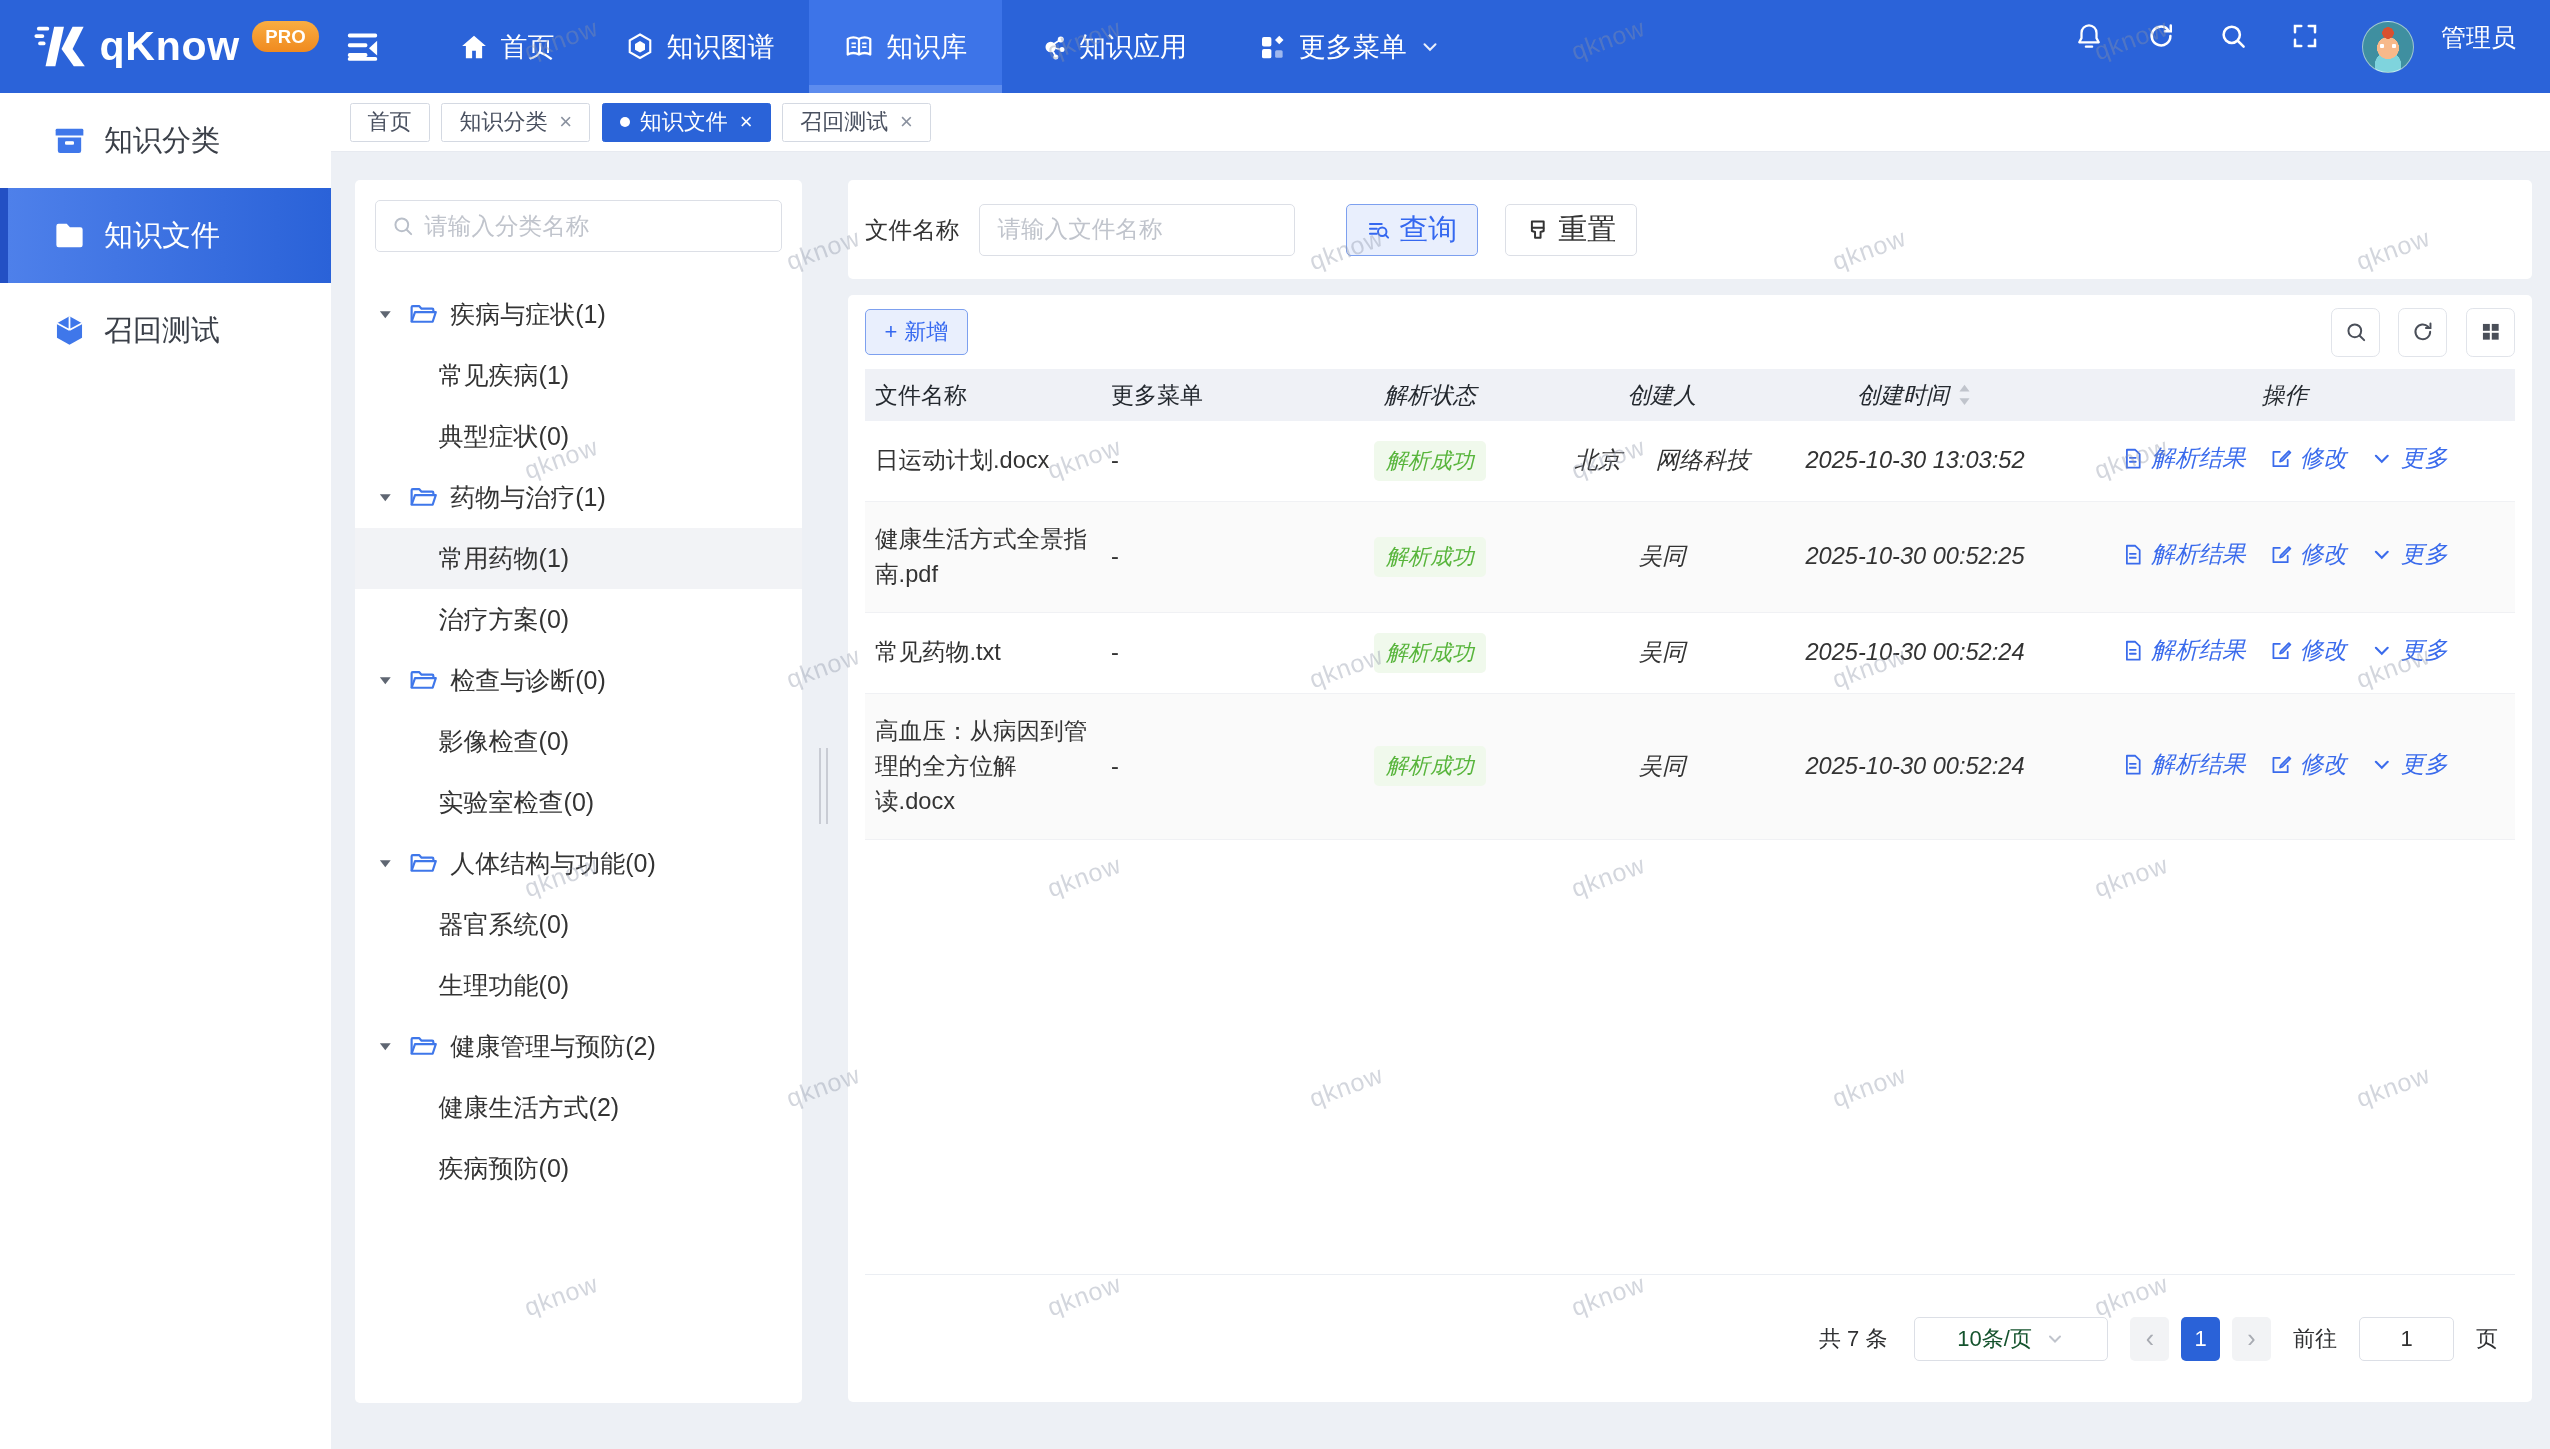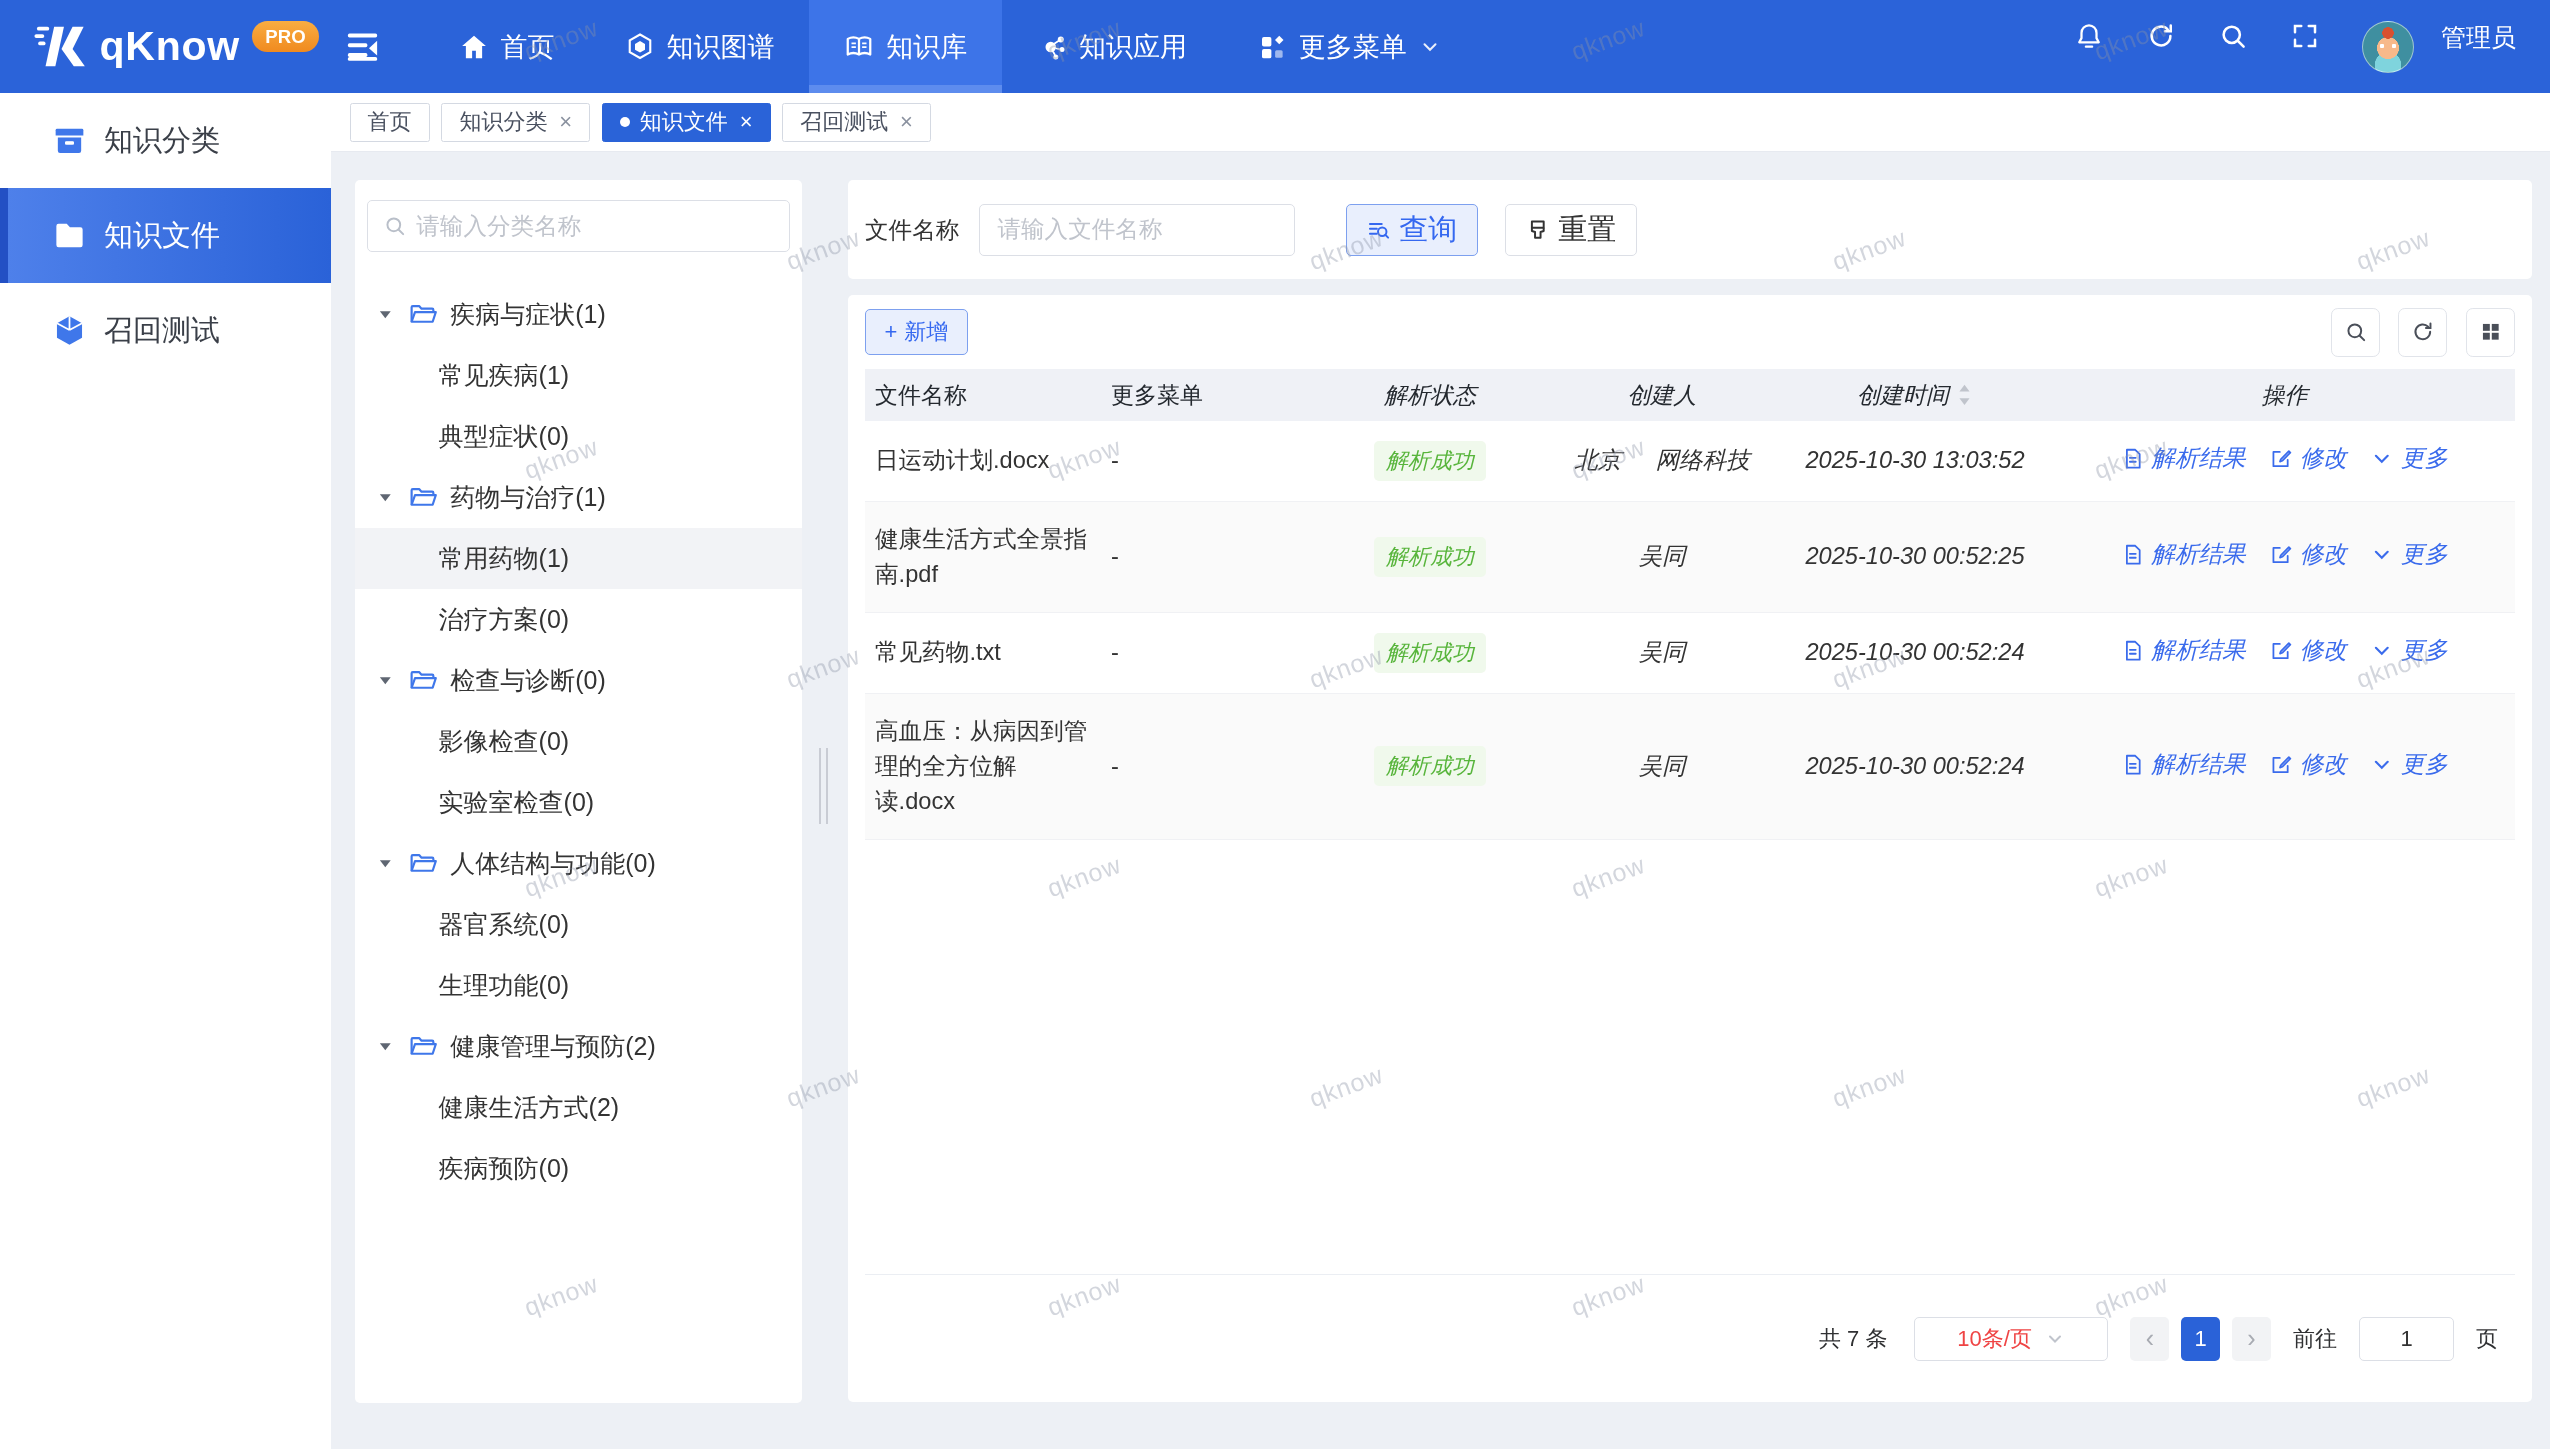--- a/index.html
+++ b/index.html
@@ -47,21 +47,21 @@
   .tab.active { background:#2a63d8; border-color:#2a63d8; color:#fff; }
   .tab.active::before { content:""; width:10px; height:10px; border-radius:50%; background:#fff; margin-right:10px; }
   .tab.active .close { color:#fff; }
 
   
   .workspace { position:absolute; top:152px; left:331px; right:0; bottom:0; }
   .card { background:#fff; border-radius:5px; }
 
   
   .tree-card { position:absolute; left:23.6px; top:28px; width:447px; height:1223px; padding-top:20px; overflow:hidden; }
-  .tree-search { position:relative; margin:0 12px; height:52px; border:0.8px solid #dcdfe6; border-radius:5px; display:flex; align-items:center; padding:0 15px; gap:10px; }
+  .tree-search { position:relative; margin:0 20px; height:52px; border:0.8px solid #dcdfe6; border-radius:5px; display:flex; align-items:center; padding:0 15px; gap:10px; }
   .tree-search .icon { width:23.6px; height:23.6px; color:#b9bfc9; flex:none; }
   .tree-search input { border:none; outline:none; font-size:23.6px; width:100%; color:#333; font-family:inherit; }
   .tree-search input::placeholder { color:#c0c4cc; }
   .tree { margin-top:32px; }
   .tree-row { height:61px; display:flex; align-items:center; font-size:25px; color:#333; cursor:pointer; padding-left:21px; }
   .tree-row .caret { width:18.6px; height:18.6px; color:#5f6672; flex:none; margin-right:13.5px; }
   .tree-row .folder { width:29px; height:29px; color:#3f77ea; flex:none; margin-right:13.5px; }
   .tree-row.child { padding-left:84px; }
   .tree-row.selected { background:#f2f3f6; }
 
@@ -97,21 +97,21 @@
   .t-row { border-bottom:0.8px solid #f0f1f4; font-size:23.6px; color:#333; padding:20px 0; line-height:35px; }
   .t-row:nth-child(even) { background:#fafafa; }
   .badge { display:inline-block; background:#f0f9ec; color:#58b53c; font-size:22px; padding:6.8px 11.8px; border-radius:5px; line-height:1.2; }
   .redact-gap { display:inline-block; width:34px; }
   .ops { display:inline-flex; align-items:center; gap:23.6px; }
   .op-link { display:inline-flex; align-items:center; gap:6.8px; color:#3a6bec; cursor:pointer; white-space:nowrap; }
   .op-link .icon { width:23.6px; height:23.6px; }
   .table-filler { flex:1; border-bottom:0.8px solid #ebeef3; margin:0 17px; }
   .pagination { height:127px; display:flex; align-items:center; justify-content:flex-end; gap:22px; padding-right:34px; font-size:22px; color:#303133; }
   .pg-total { margin-right:5px; }
-  .pg-select { width:194px; height:44px; border:0.8px solid #dcdfe6; border-radius:5px; display:flex; align-items:center; justify-content:center; gap:13.5px; color:#ef4444; cursor:pointer; }
+  .pg-select { width:194px; height:44px; border:0.8px solid #dcdfe6; border-radius:5px; display:flex; align-items:center; justify-content:center; gap:13.5px; color:#14532d; cursor:pointer; }
   .pg-select .chev { width:20px; height:20px; color:#c0c4cc; }
   .pg-btn { width:39px; height:44px; border-radius:5px; background:#f2f3f5; color:#a8abb2; display:flex; align-items:center; justify-content:center; font-size:25px; cursor:pointer; }
   .pg-page { width:39px; height:44px; border-radius:5px; background:#2a62d8; color:#fff; display:flex; align-items:center; justify-content:center; cursor:pointer; }
   .pg-goto-input { width:95px; height:44px; border:0.8px solid #dcdfe6; border-radius:5px; text-align:center; font-size:22px; color:#333; outline:none; font-family:inherit; }
   .pager { display:flex; gap:11.8px; align-items:center; }
 
   
   .wm-layer { position:absolute; inset:0; pointer-events:none; z-index:60; overflow:hidden; }
   .wm { position:absolute; font-size:25px; color:rgba(140,148,165,.38); transform:rotate(-20deg); letter-spacing:0.8px; }
 

